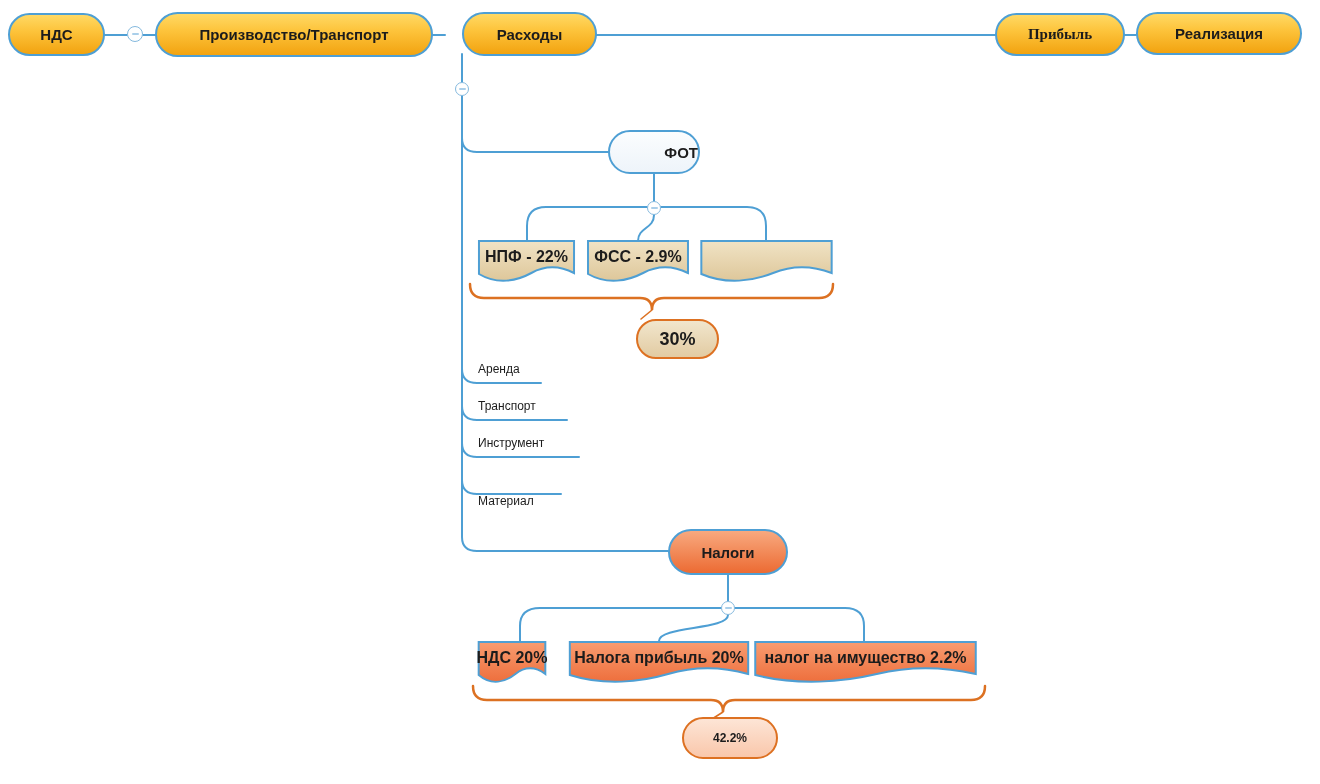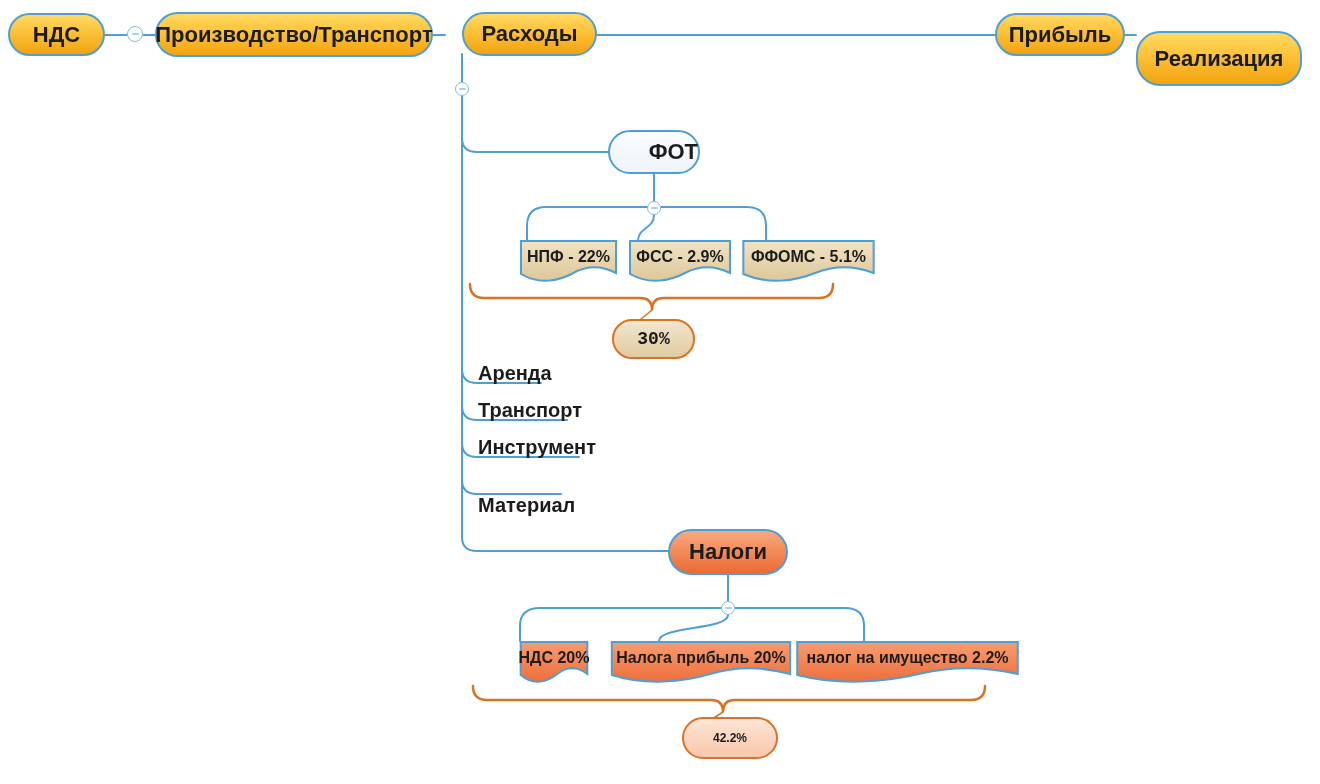--- a/index.html
+++ b/index.html
@@ -5,41 +5,41 @@
   html,body{margin:0;padding:0;background:#ffffff;}
   #canvas{
     position:relative;width:1320px;height:784px;background:#ffffff;overflow:hidden;
     font-family:"Liberation Sans", sans-serif;color:#1c1c1c;
   }
   #wires{position:absolute;left:0;top:0;width:1320px;height:784px;}
   .pill{
     position:absolute;display:flex;align-items:center;justify-content:center;
     border:2px solid #4E9FD4;border-radius:24px;
     background:linear-gradient(180deg,#FFD964 0%,#FDC43C 40%,#F2A310 100%);
-    font-size:22px;font-weight:700;box-sizing:border-box;white-space:nowrap;
+    font-size:15px;font-weight:700;box-sizing:border-box;white-space:nowrap;
   }
   .pill.fot{background:linear-gradient(180deg,#FBFDFE 0%,#EEF4FA 100%);justify-content:flex-end;}
   .pill.salmon{background:linear-gradient(180deg,#F8A97F 0%,#EC6B33 100%);}
   .pill.sum-tan{
     border:2.5px solid #DD7122;border-radius:20px;font-size:18px;
     background:linear-gradient(180deg,#F1E6CD 0%,#E2CBA2 100%);
   }
   .pill.sum-peach{
     border:2.5px solid #DD7122;border-radius:21px;font-size:12px;
     background:linear-gradient(180deg,#FDE5D6 0%,#F9C7AB 100%);
   }
-  .wavy{position:absolute;height:46px;margin-left:42px;}
+  .wavy{position:absolute;height:46px;}
   .wavy svg{position:absolute;left:0;top:0;width:100%;height:100%;overflow:visible;}
   .wavy .lbl{
     position:absolute;left:0;top:0;width:100%;height:34px;
     display:flex;align-items:center;justify-content:center;
     font-size:16px;font-weight:700;white-space:nowrap;
   }
   .line-topic{
-    position:absolute;font-size:20px;font-weight:700;white-space:nowrap;
+    position:absolute;font-size:12px;font-weight:400;white-space:nowrap;
   }
   .collapse{
     position:absolute;background:#ffffff;border:1.6px solid #84B9DE;border-radius:50%;
     box-sizing:border-box;display:flex;align-items:center;justify-content:center;
   }
   .collapse .minus{display:block;width:7px;height:2px;background:#AACFEA;border-radius:1px;}
 </style>
 </head>
 <body>
 
@@ -88,24 +88,24 @@
 
   <div class="pill" style="left:8px;top:13px;width:97px;height:43px;">
     <span>НДС</span>
   </div>
   <div class="pill" style="left:155px;top:12px;width:278px;height:45px;">
     <span>Производство/Транспорт</span>
   </div>
   <div class="pill" style="left:462px;top:12px;width:135px;height:44px;">
     <span>Расходы</span>
   </div>
-  <div class="pill" style="left:995px;top:13px;width:130px;height:43px;">
+  <div class="pill" style="left:995px;top:13px;width:130px;height:43px;font-family:Liberation Serif, serif;">
     <span>Прибыль</span>
   </div>
-  <div class="pill" style="left:1136px;top:31px;width:166px;height:55px;">
+  <div class="pill" style="left:1136px;top:12px;width:166px;height:43px;">
     <span>Реализация</span>
   </div>
 
   <div class="collapse" style="left:127px;top:26px;width:16px;height:16px;">
     <span class="minus"></span>
   </div>
   <div class="collapse" style="left:455px;top:82px;width:14px;height:14px;">
     <span class="minus"></span>
   </div>
   <div class="collapse" style="left:647px;top:201px;width:14px;height:14px;">
@@ -128,24 +128,23 @@
   <div class="wavy" style="left:587px;top:240px;width:102px;">
     <svg viewBox="0 0 100 46" preserveAspectRatio="none">
       <path d="M1,1 L99,1 L99,33 C85,26 70,25 55,33 C40,41 20,45 1,34 Z" fill="url(#tanG)" stroke="#4E9FD4" stroke-width="2" vector-effect="non-scaling-stroke"></path>
     </svg>
     <span class="lbl">ФСС - 2.9%</span>
   </div>
   <div class="wavy" style="left:700px;top:240px;width:133px;">
     <svg viewBox="0 0 100 46" preserveAspectRatio="none">
       <path d="M1,1 L99,1 L99,33 C85,26 70,25 55,33 C40,41 20,45 1,34 Z" fill="url(#tanG)" stroke="#4E9FD4" stroke-width="2" vector-effect="non-scaling-stroke"></path>
     </svg>
-    <span class="lbl">ФФОМС - 5.1%</span>
   </div>
 
-  <div class="pill sum-tan" style="left:612px;top:319px;width:83px;height:40px;font-family:Liberation Mono, monospace;">
+  <div class="pill sum-tan" style="left:636px;top:319px;width:83px;height:40px;">
     <span>30%</span>
   </div>
 
   <span class="line-topic" style="left:478px;top:362px;">Аренда</span>
   <span class="line-topic" style="left:478px;top:399px;">Транспорт</span>
   <span class="line-topic" style="left:478px;top:436px;">Инструмент</span>
   <span class="line-topic" style="left:478px;top:494px;">Материал</span>
 
   <div class="pill salmon" style="left:668px;top:529px;width:120px;height:46px;">
     <span>Налоги</span>

